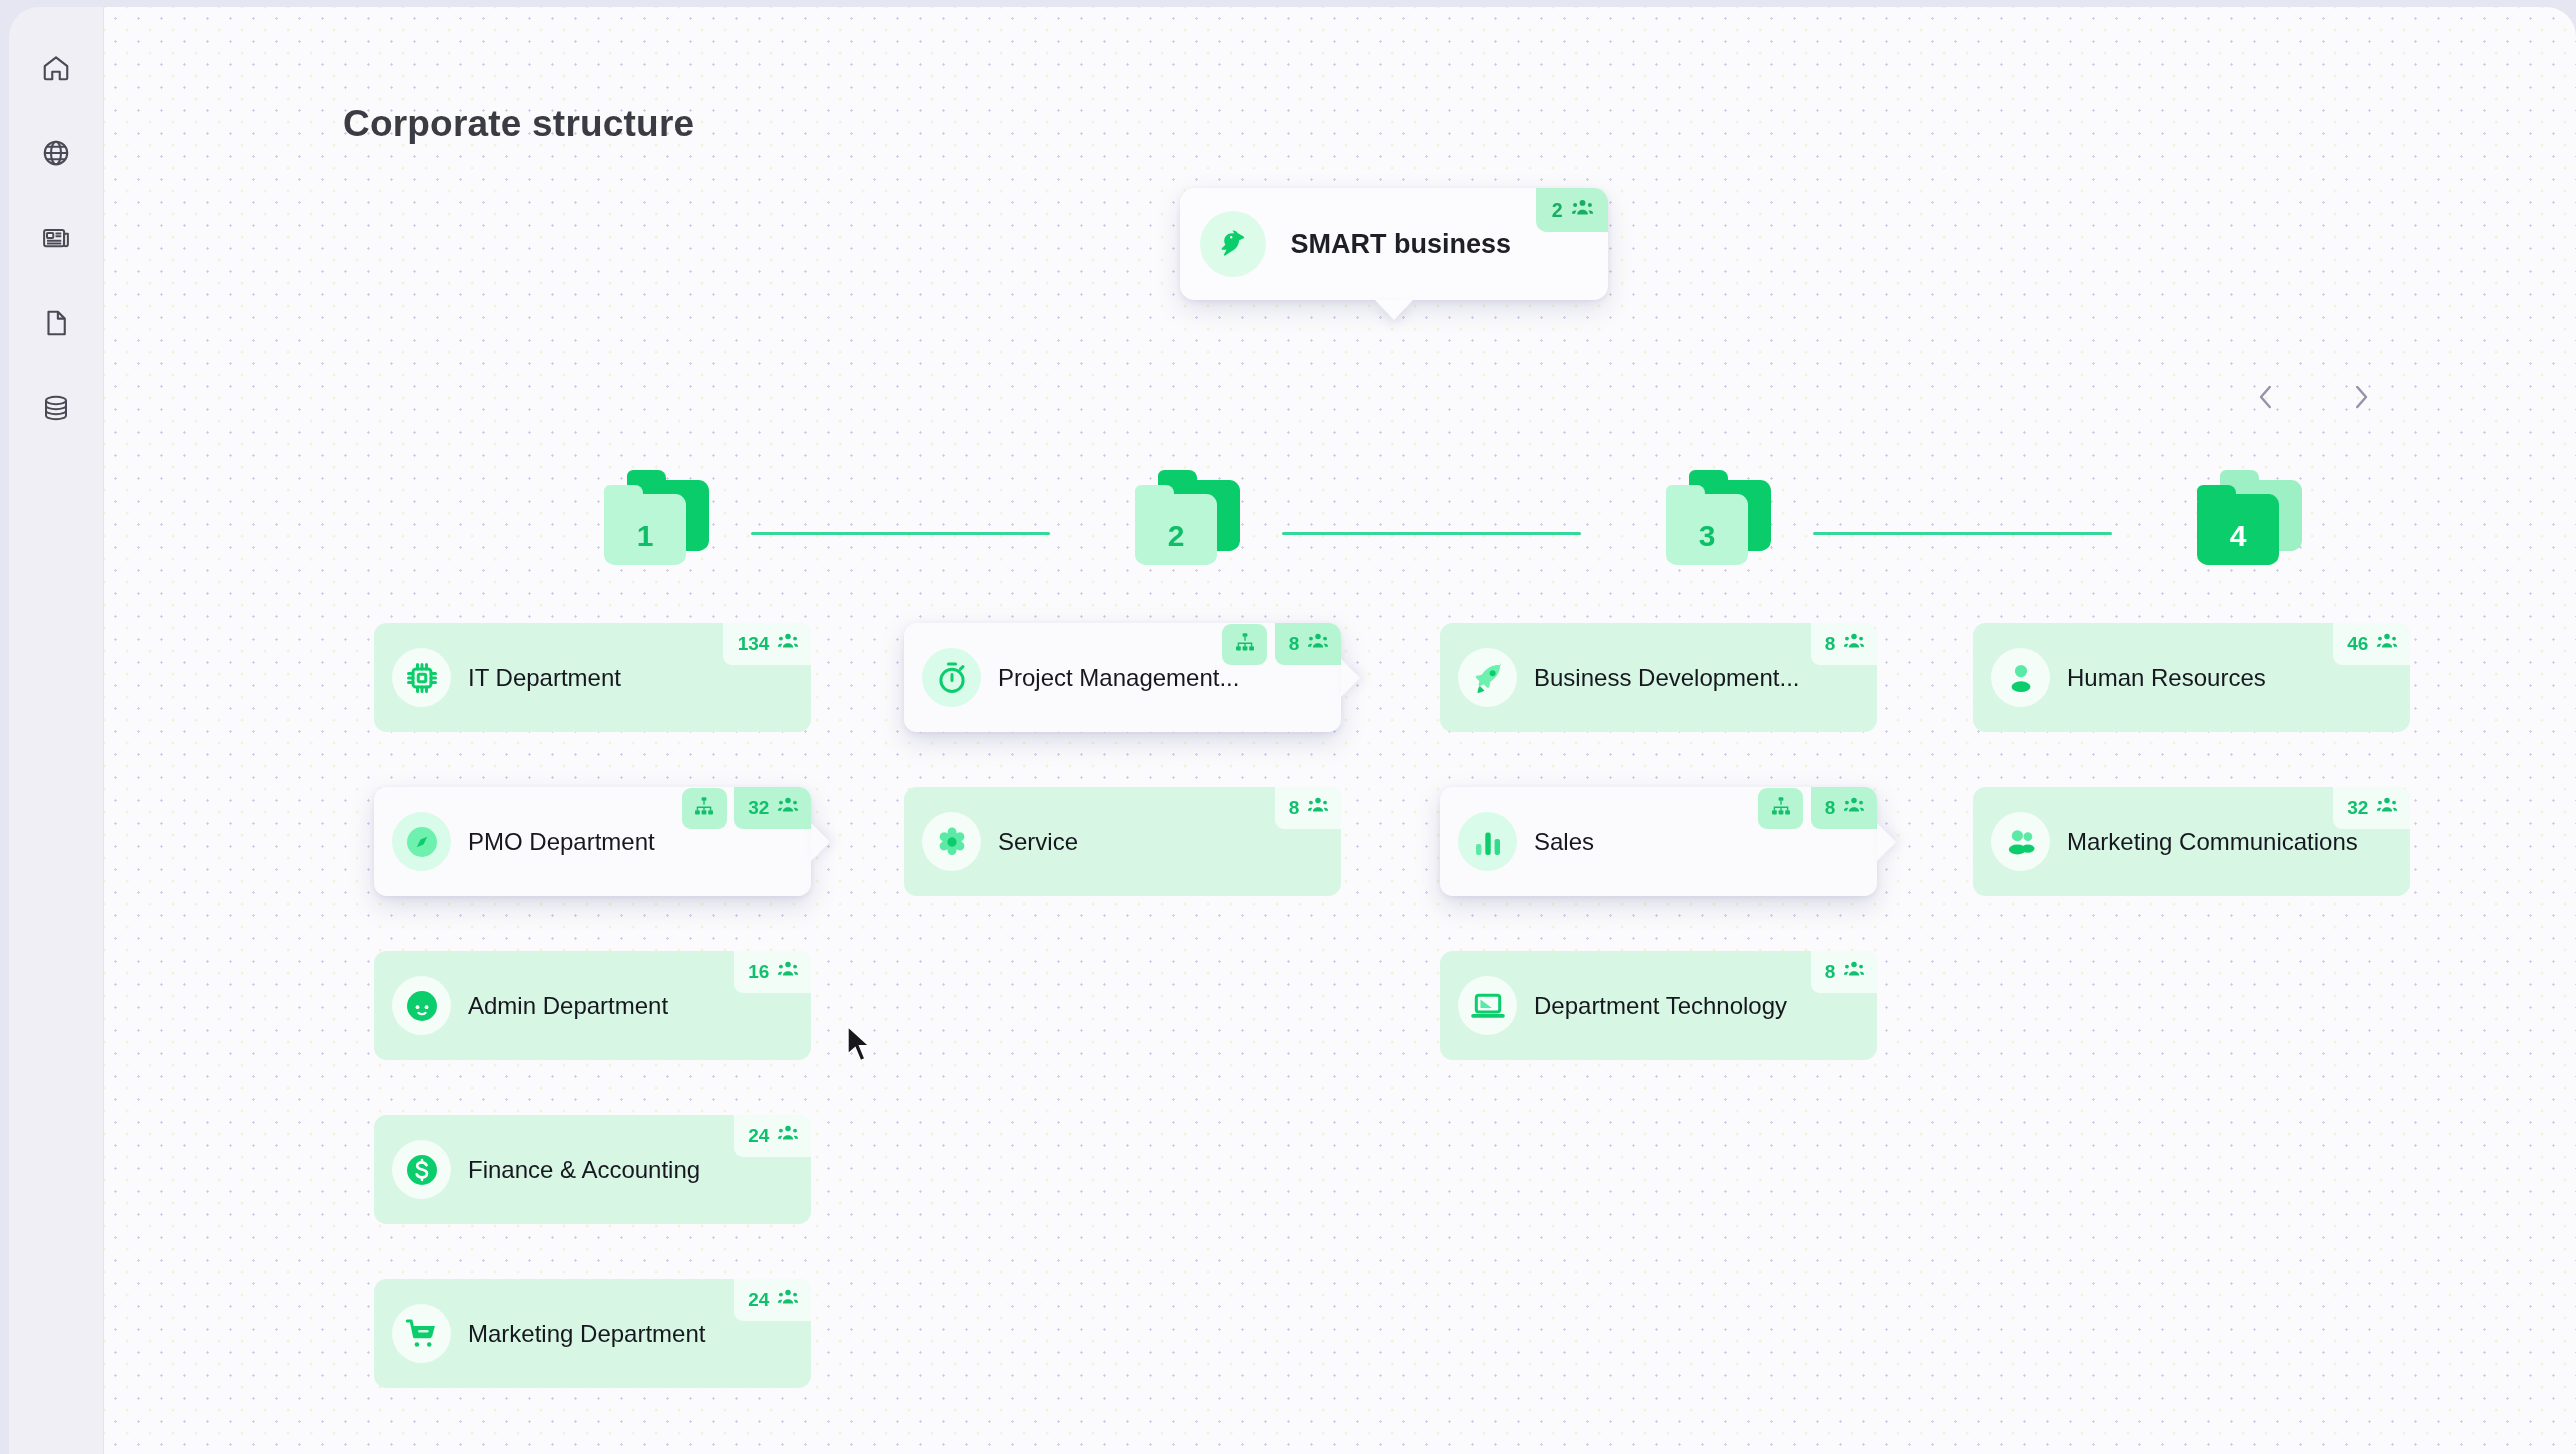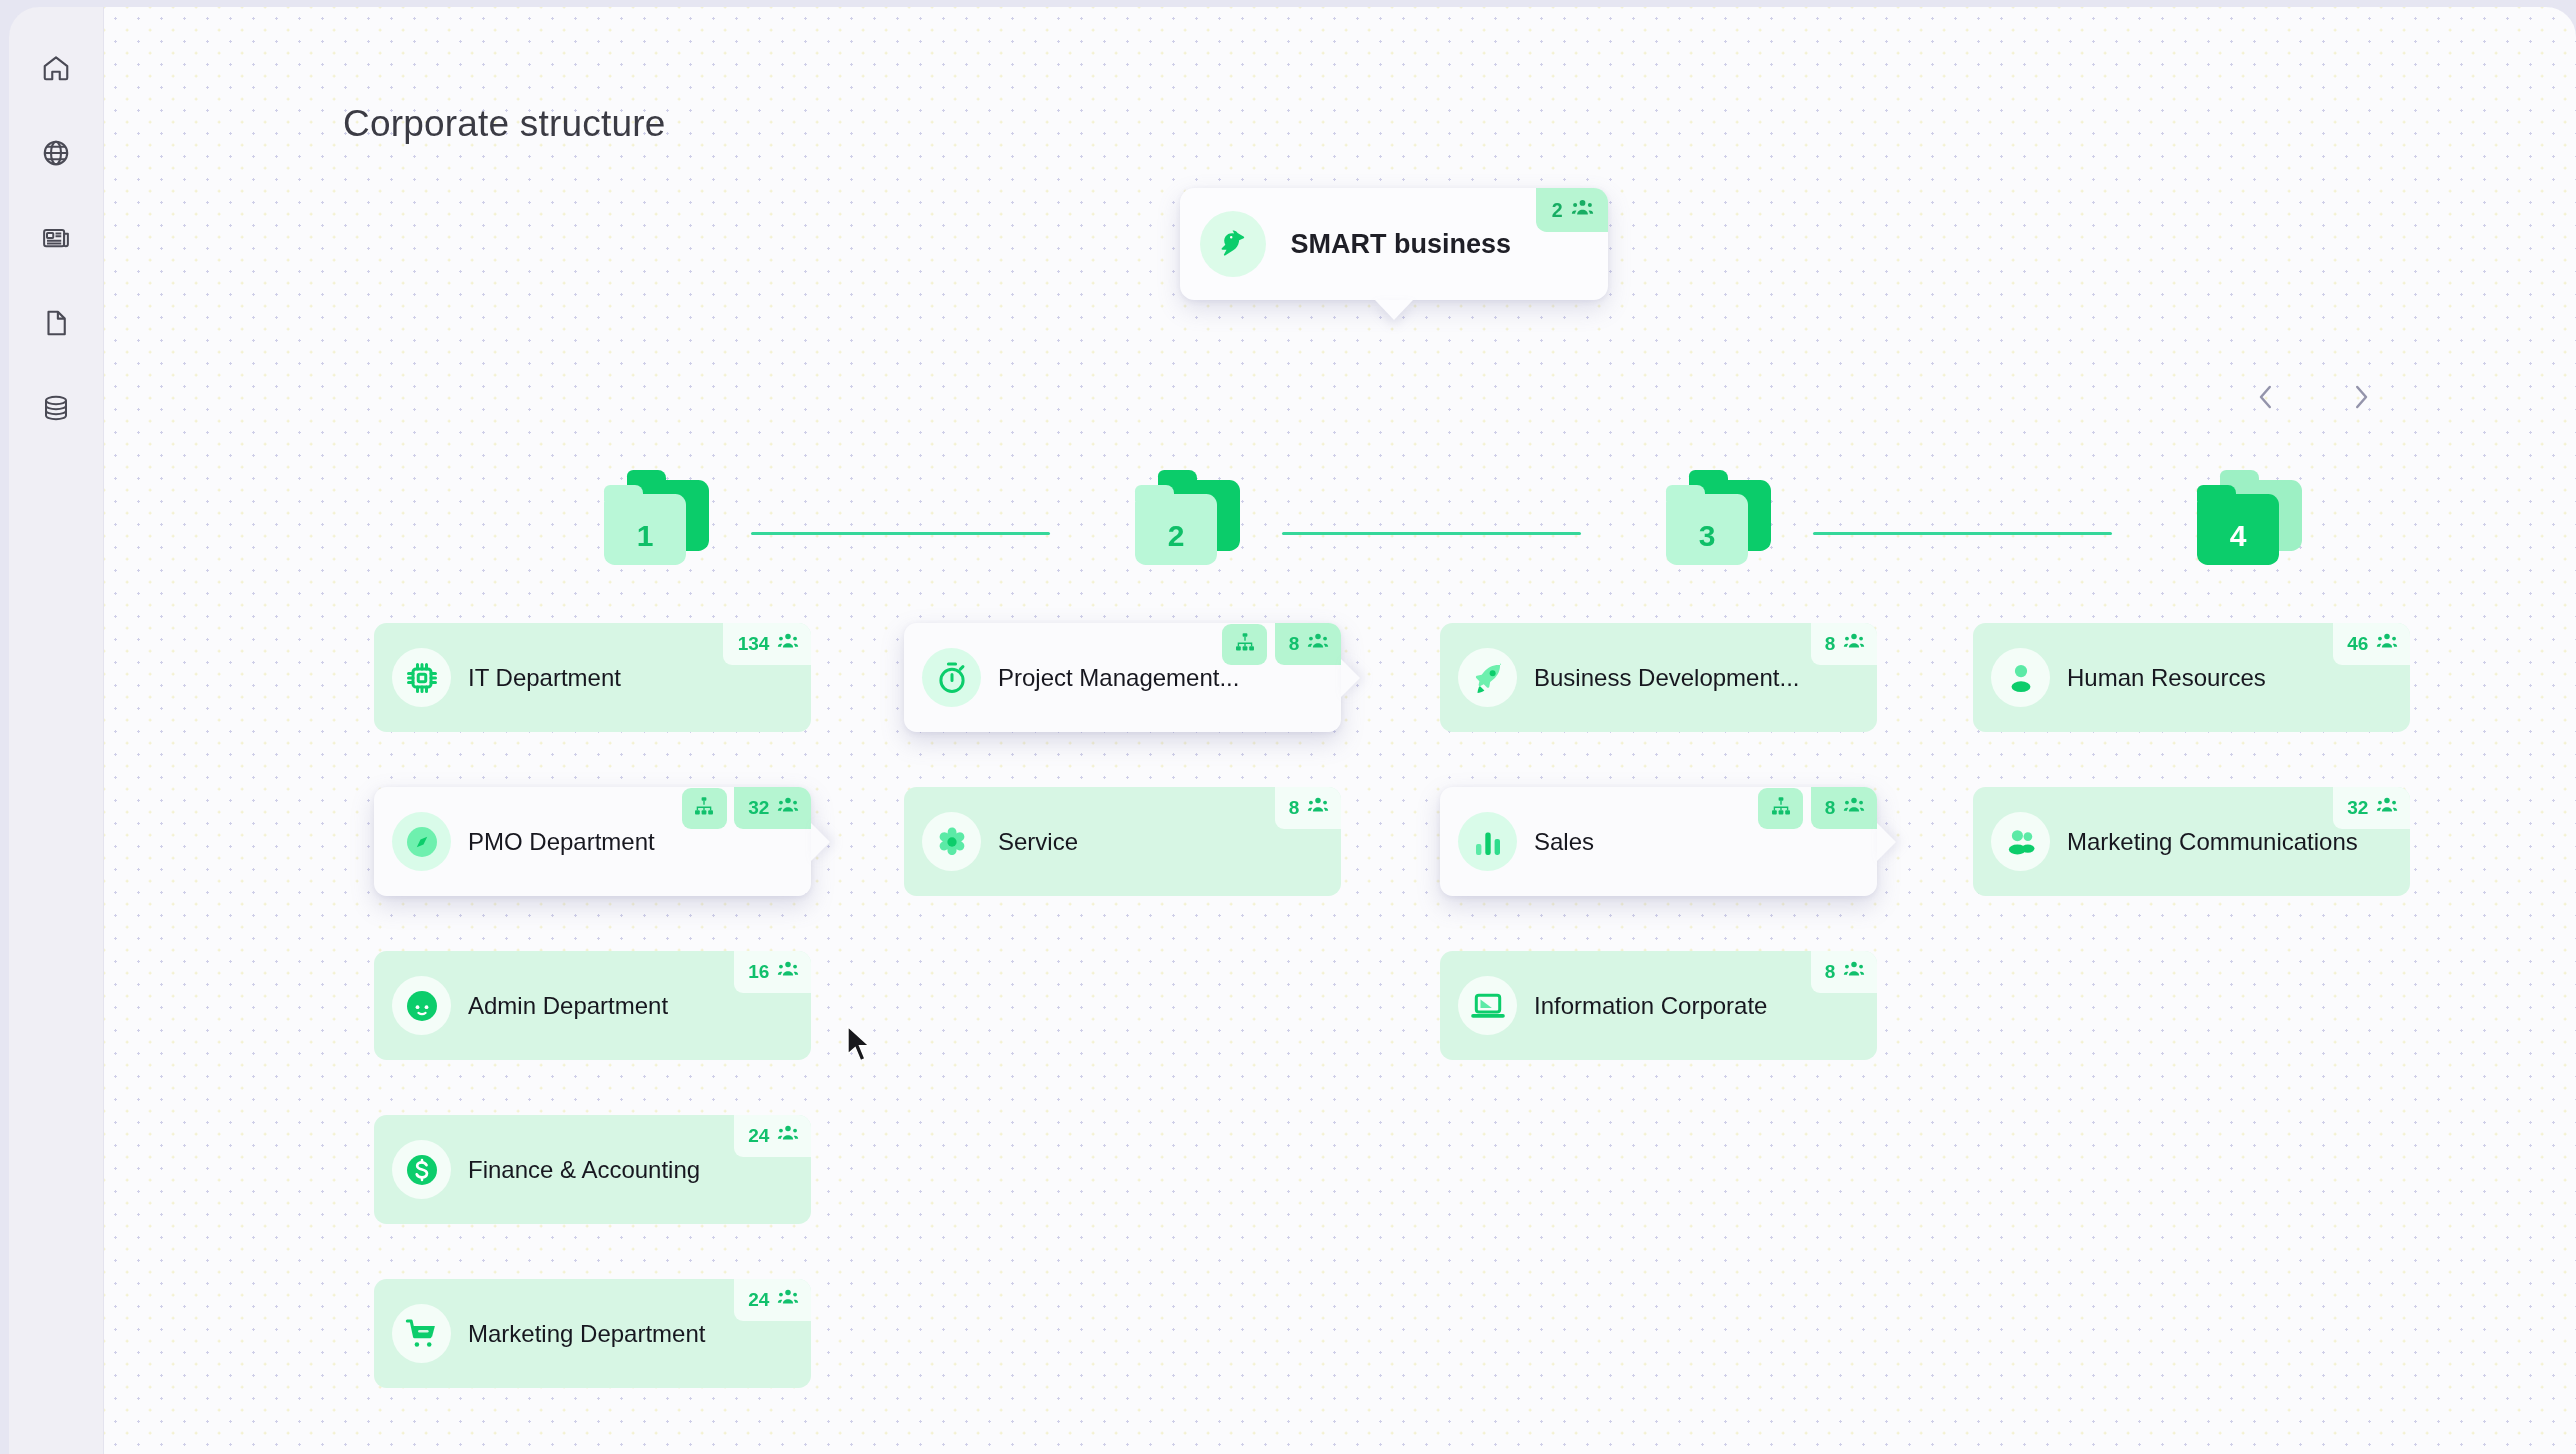--- a/index.html
+++ b/index.html
@@ -57,21 +57,21 @@
       radial-gradient(circle, #f2efc8 1px, transparent 1.1px);
     background-size: 23px 23px, 23px 23px;
     background-position: 0 0, 11.6px 11.6px;
     overflow: hidden;
   }
 
   .page-title {
     position: absolute;
     left: 239px; top: 96px;
     font-size: 37px;
-    font-weight: 400;
+    font-weight: 700;
     color: #3b3b44;
     letter-spacing: 0.2px;
   }
 
   
   .root-card {
     position: absolute;
     left: 1076px; top: 181px;
     width: 428px; height: 112px;
     background: #fcfcfe;
@@ -626,21 +626,21 @@
               </div>
             </div>
             <div class="card">
               <div class="card-icon">
                 <svg viewBox="0 0 24 24" fill="none">
                   <rect x="4.2" y="4.8" width="15.6" height="11.2" rx="1.7" stroke="#0ccd6b" stroke-width="2"></rect>
                   <path d="M7 13.4V7.6l7.6 5.8z" fill="#5beaa6"></path>
                   <path d="M2 18.6h20" stroke="#0ccd6b" stroke-width="2.4" stroke-linecap="round"></path>
                 </svg>
               </div>
-              <div class="card-label">Information Corporate</div>
+              <div class="card-label">Department Technology</div>
               <div class="badges">
                 <div class="badge">
                   <span>8</span>
                   <span><svg viewBox="0 0 24 24" fill="currentColor">
                       <circle cx="12" cy="7.2" r="3"></circle>
                       <path d="M6.4 19.2c0-3 2.5-4.8 5.6-4.8s5.6 1.8 5.6 4.8z"></path>
                       <circle cx="4.3" cy="9.4" r="2.1"></circle>
                       <circle cx="19.7" cy="9.4" r="2.1"></circle>
                       <path d="M.9 18.4c0-2.1 1.6-3.3 3.4-3.3.5 0 1 .1 1.4.2-.9 1-1.4 2.1-1.4 3.1zM23.1 18.4c0-2.1-1.6-3.3-3.4-3.3-.5 0-1 .1-1.4.2.9 1 1.4 2.1 1.4 3.1z"></path>
                     </svg></span>

